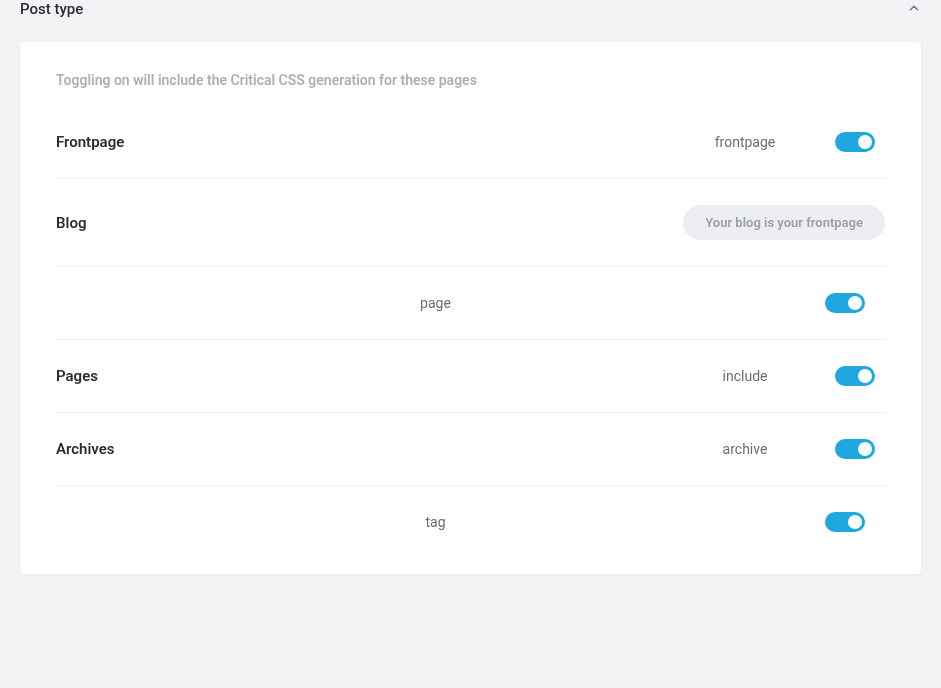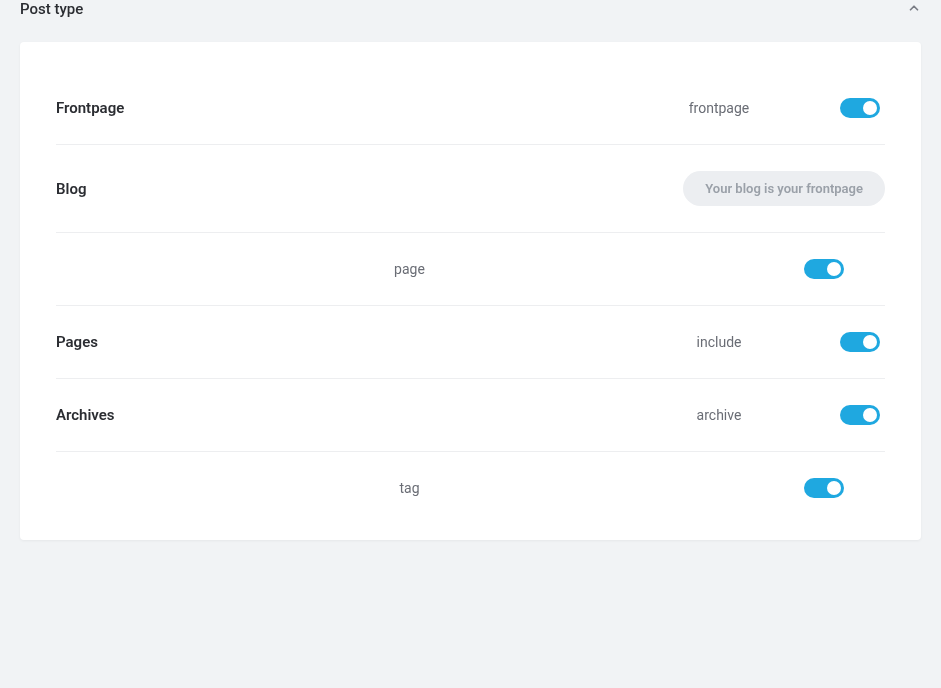--- a/index.html
+++ b/index.html
@@ -42,21 +42,21 @@
       font-weight: 600;
       color: #aab0b8;
       margin-bottom: 18px;
     }
     .row {
       display: grid;
       grid-template-columns: 1fr auto auto;
       align-items: center;
       padding: 26px 0;
       border-bottom: 1px solid #edeef0;
-      gap: 36px;
+      gap: 10px;
     }
     .row:last-child {
       border-bottom: none;
     }
     .row-label {
       font-size: 15px;
       font-weight: 600;
       color: #2b2d32;
     }
     .row-value {
@@ -93,37 +93,38 @@
       color: #9aa0a8;
       font-size: 13px;
       font-weight: 600;
       padding: 10px 22px;
       border-radius: 20px;
       white-space: nowrap;
     }
     .row-right {
       display: flex;
       align-items: center;
-      justify-content: center;
+      justify-content: flex-start;
       min-width: 50px;
     }
   </style>
 </head>
 <body>
 
 <div class="section-header">
   <div class="section-title">Post type</div>
   <div class="chevron">
     <svg width="14" height="14" viewBox="0 0 24 24" fill="none" stroke="currentColor" stroke-width="3" stroke-linecap="round" stroke-linejoin="round">
         <polyline points="18 15 12 9 6 15"></polyline>
       </svg>
   </div>
 </div>
 
 <div class="card">
+  <div class="description">Toggling on will include the Critical CSS generation for these pages</div>
   <div id="rows-container">
       <div class="row">
         <div class="row-label">Frontpage</div>
         <div class="row-value">frontpage</div>
         <div class="row-right">
           <div class="toggle on">
             <div class="toggle-knob"></div>
           </div>
         </div>
       </div>

